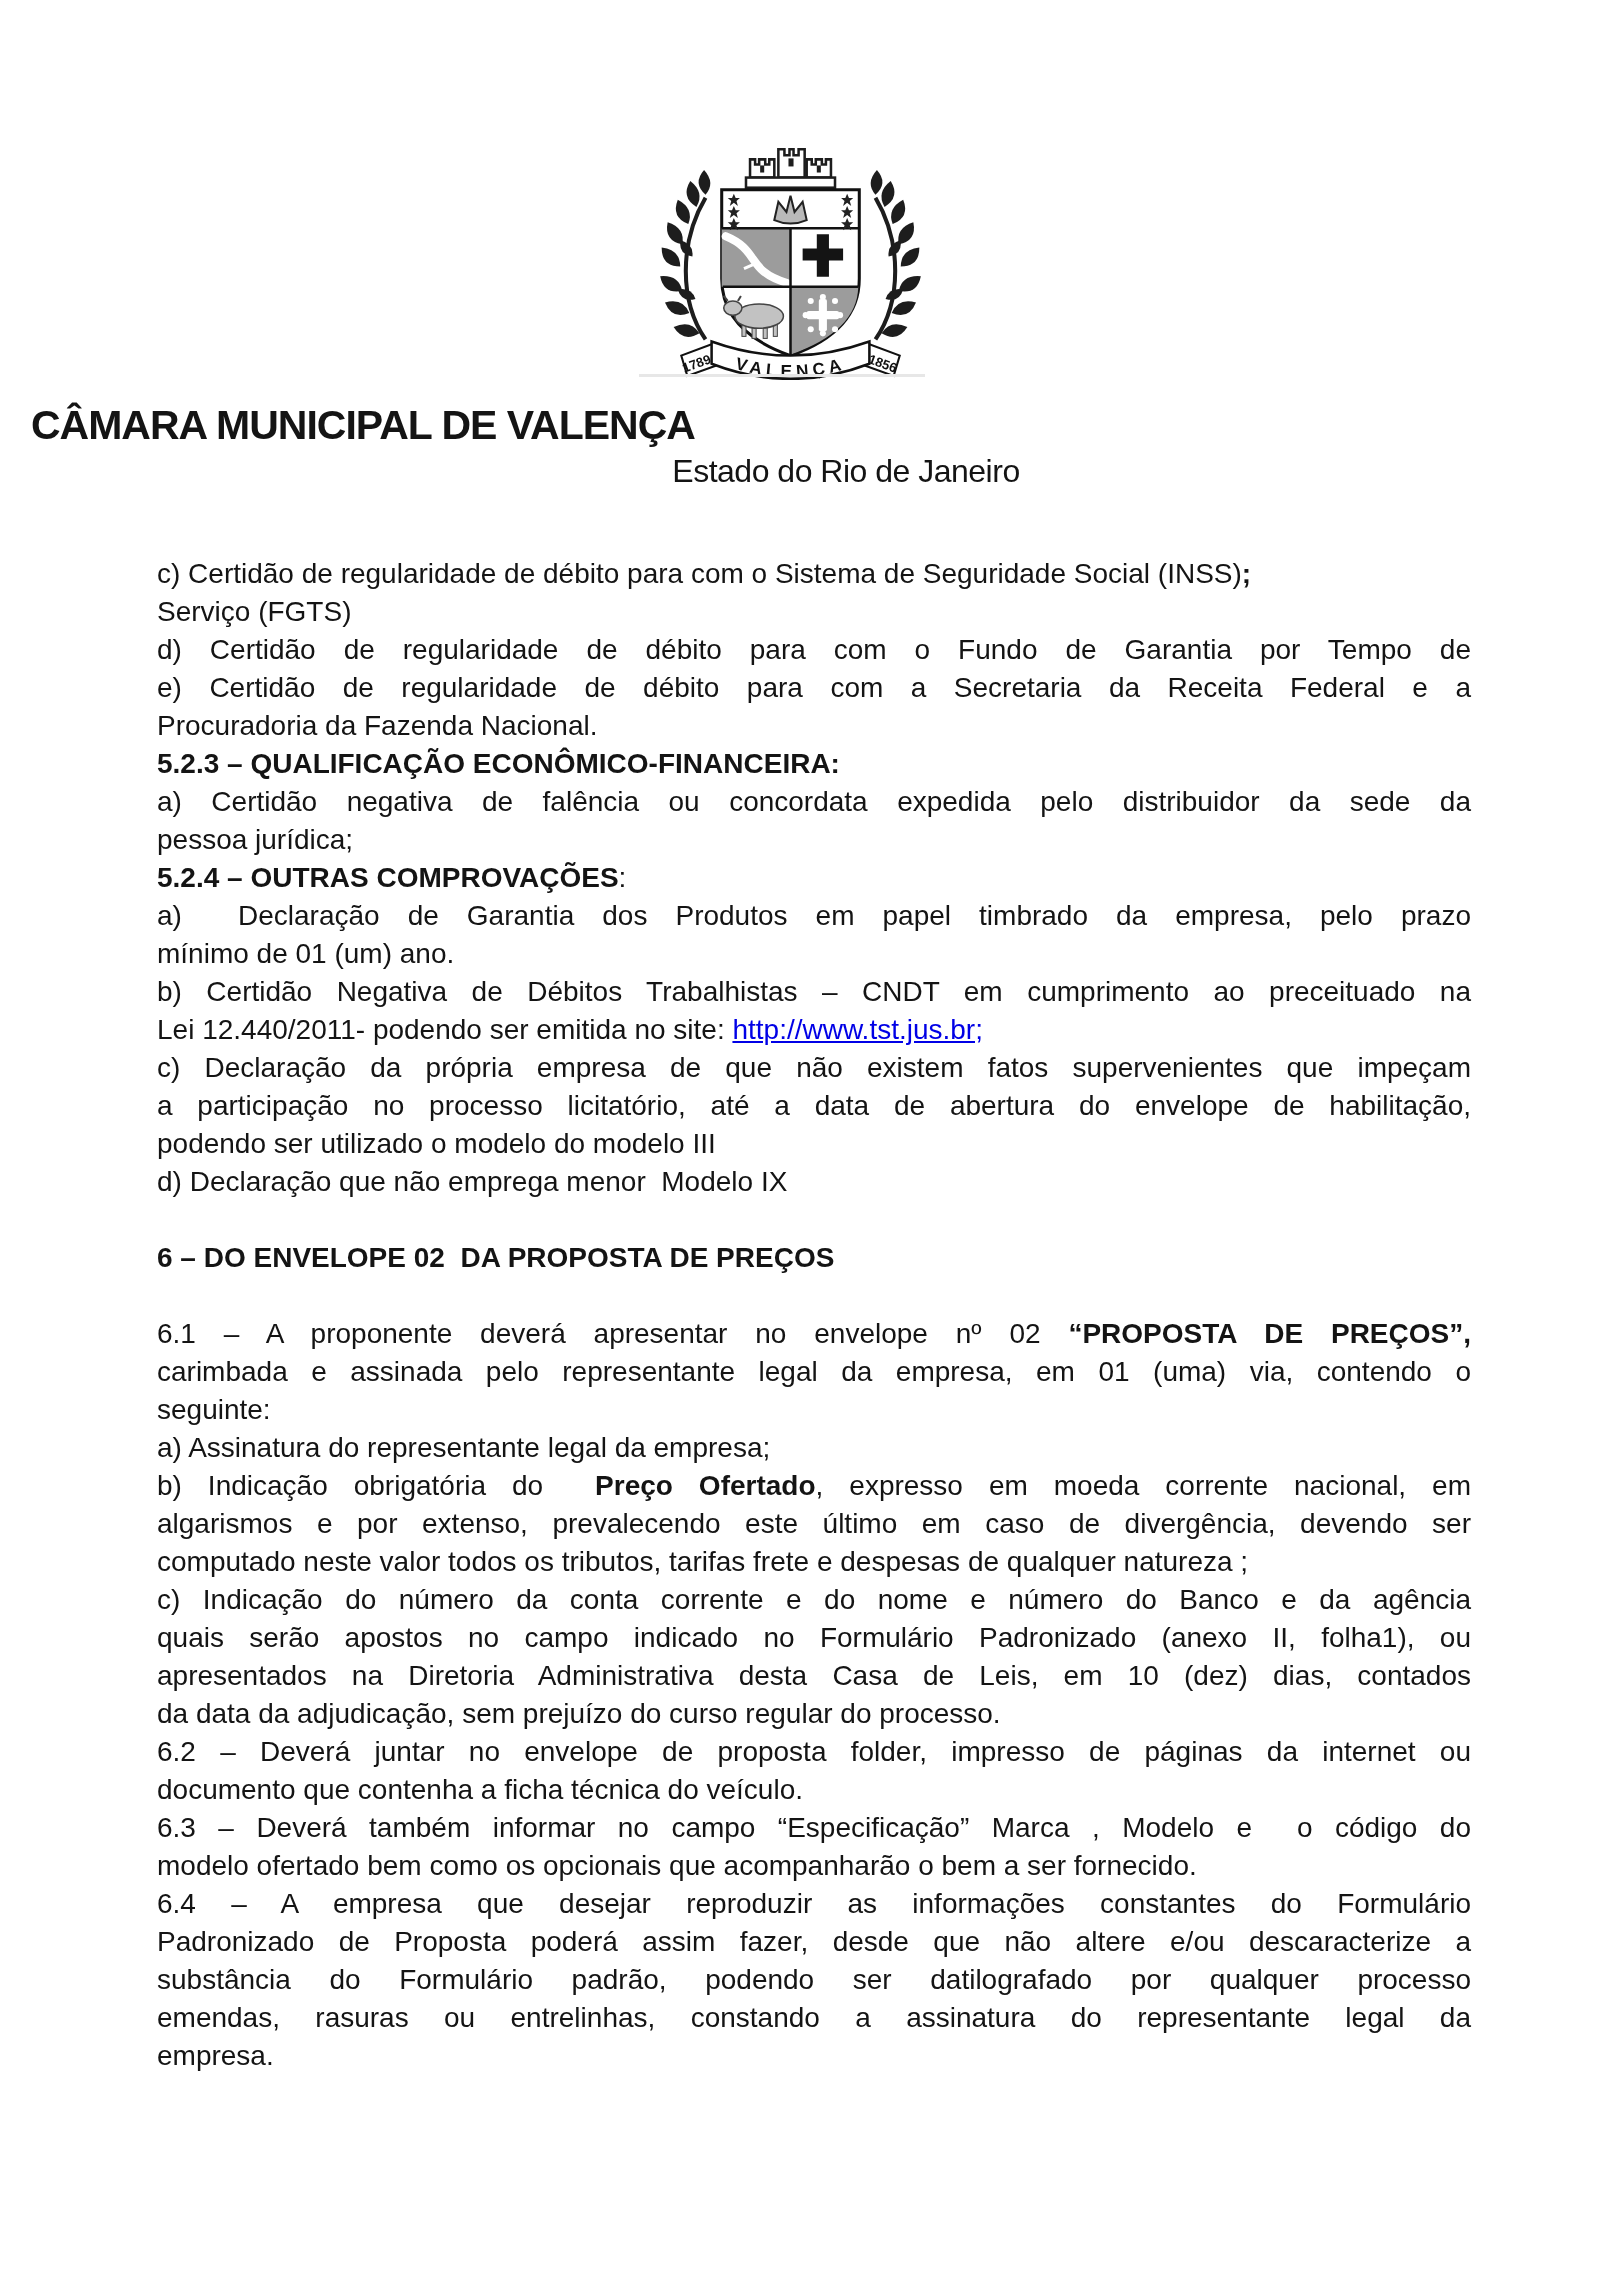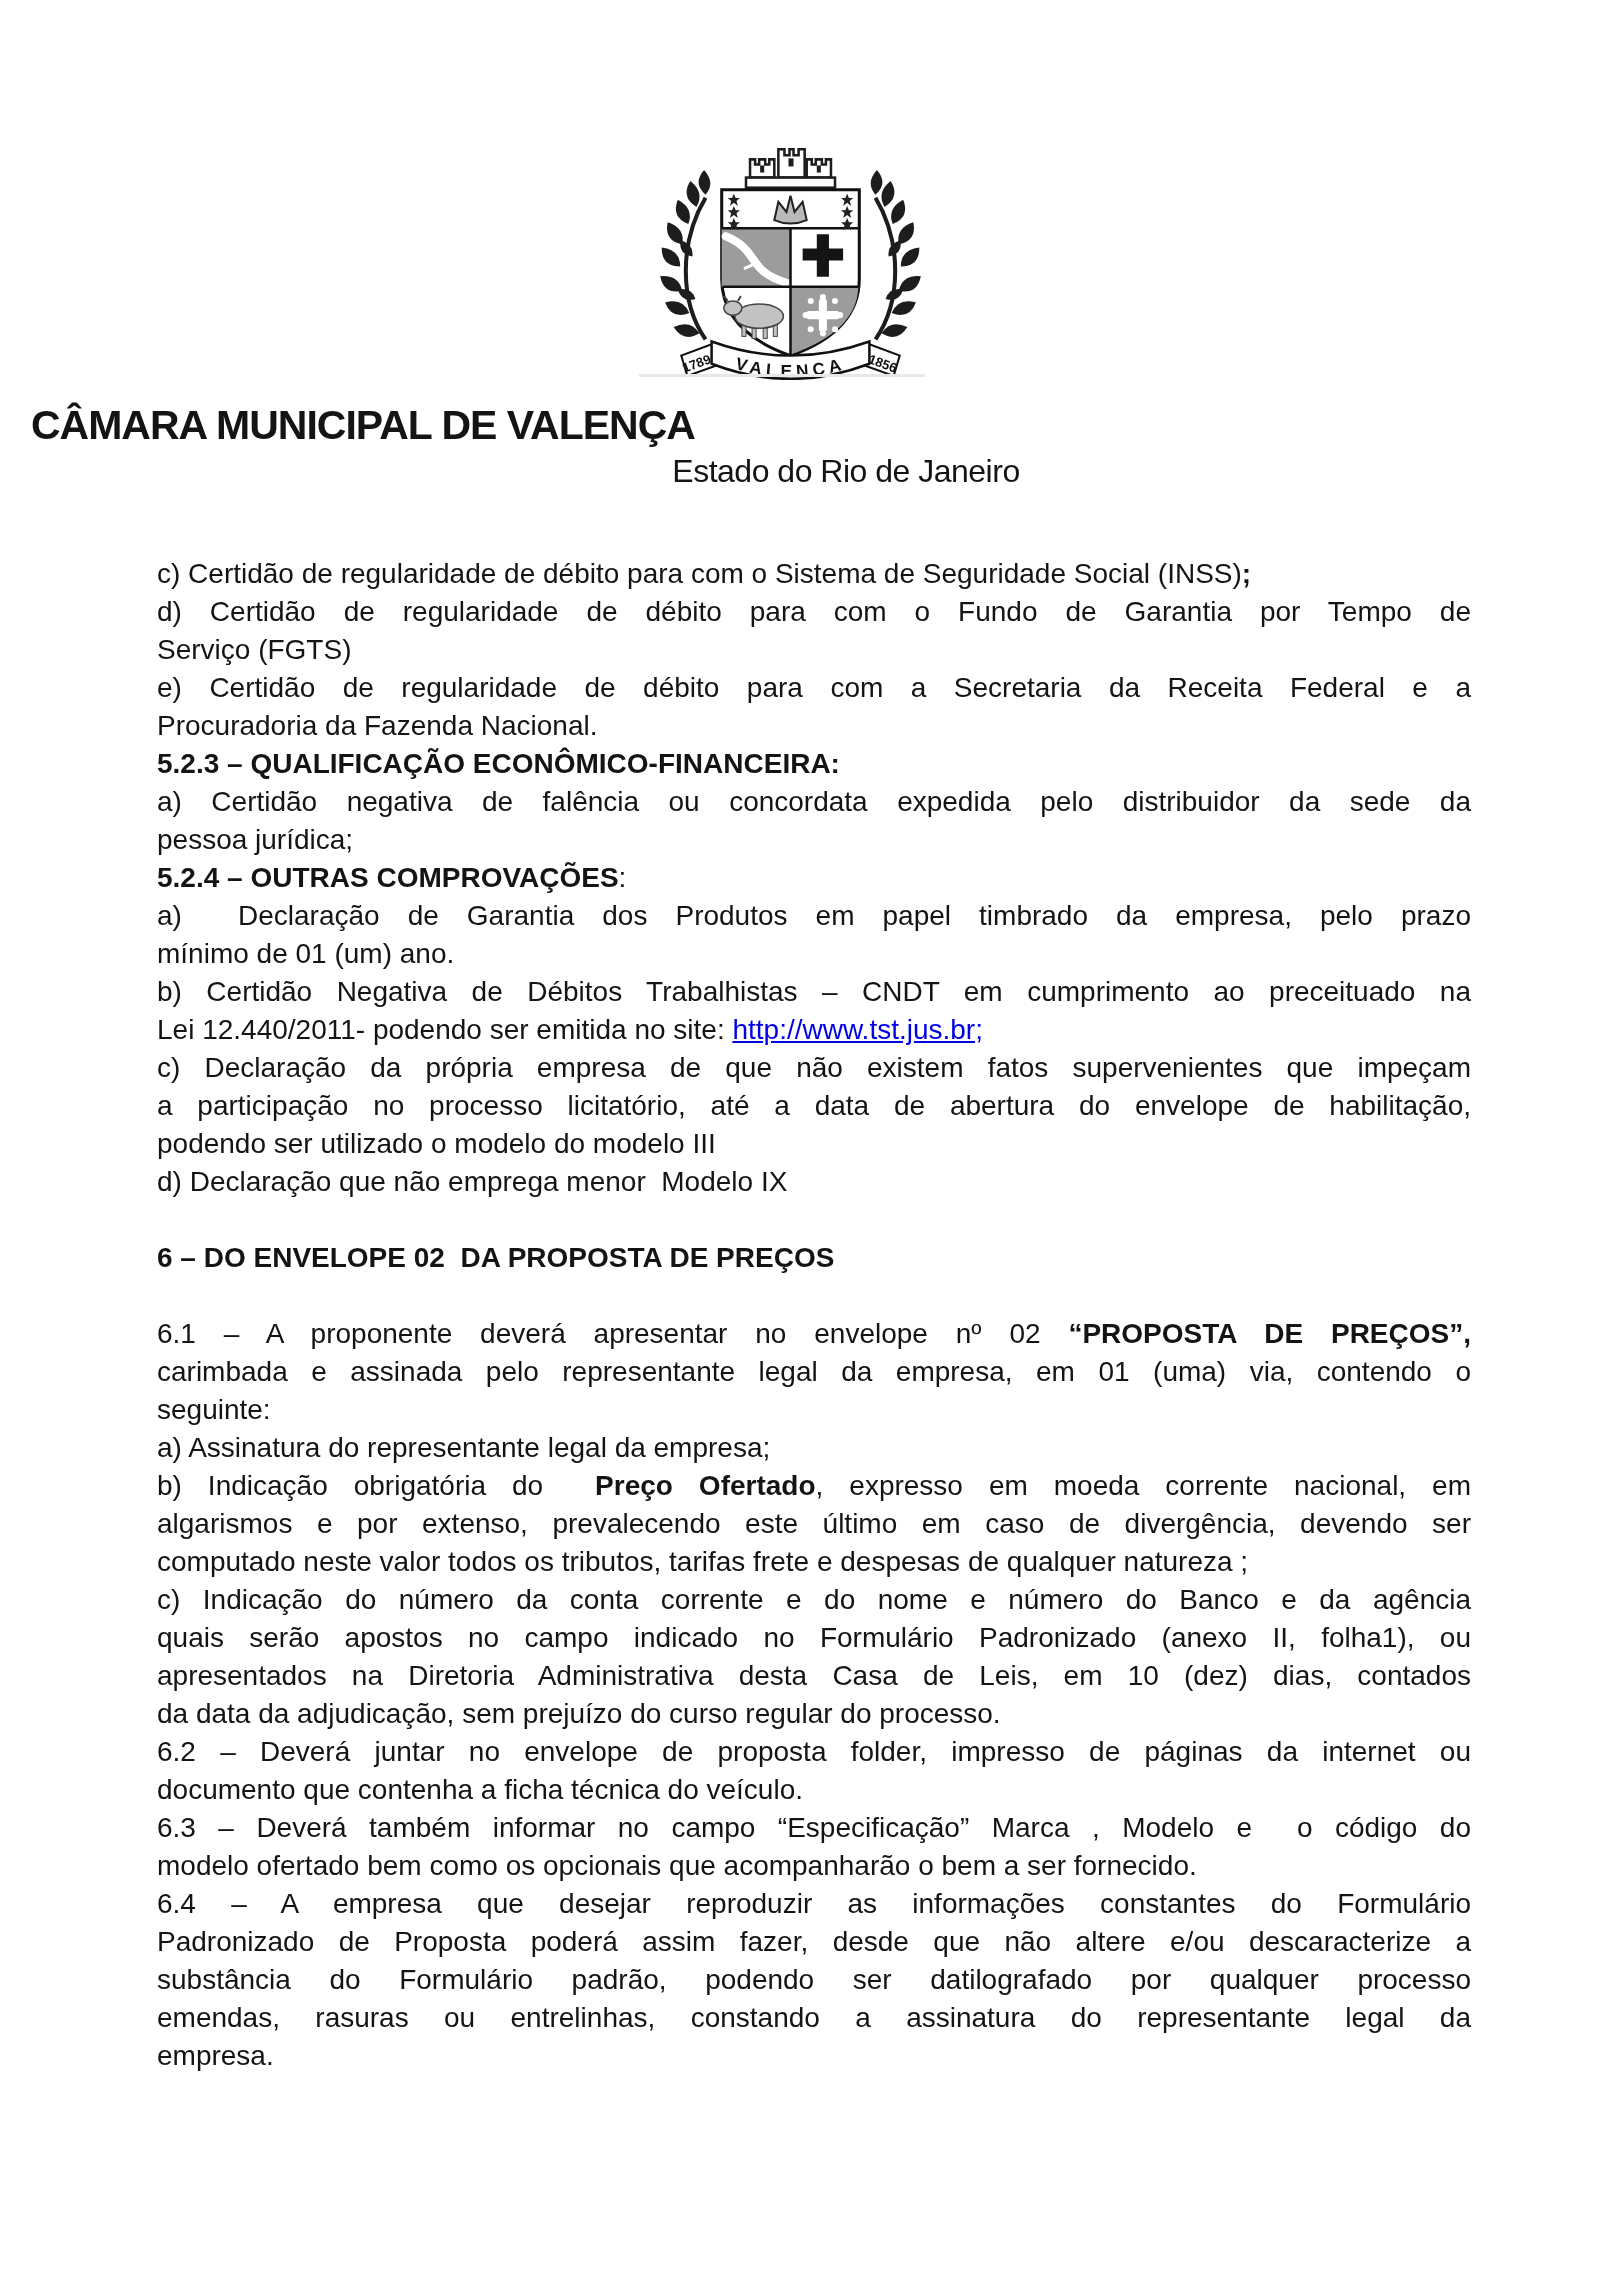--- a/index.html
+++ b/index.html
@@ -124,22 +124,22 @@
     </g>
   </svg>
 
   <div class="scan-line"></div>
 
   <div class="title">CÂMARA MUNICIPAL DE VALENÇA</div>
   <div class="subtitle">Estado do Rio de Janeiro</div>
 
   <div class="doc">
       <div class="ln"><span>c) Certidão de regularidade de débito para com o Sistema de Seguridade Social (INSS)</span><span class="b">;</span></div>
+      <div class="ln"><span>Serviço (FGTS)</span></div>
       <div class="ln just"><span>d) Certidão de regularidade de débito para com o Fundo de Garantia por Tempo de</span></div>
-      <div class="ln"><span>Serviço (FGTS)</span></div>
       <div class="ln just"><span>e) Certidão de regularidade de débito para com a Secretaria da Receita Federal e a</span></div>
       <div class="ln"><span>Procuradoria da Fazenda Nacional.</span></div>
       <div class="ln"><span class="b">5.2.3 – QUALIFICAÇÃO ECONÔMICO-FINANCEIRA:</span></div>
       <div class="ln just"><span>a) Certidão negativa de falência ou concordata expedida pelo distribuidor da sede da</span></div>
       <div class="ln"><span>pessoa jurídica;</span></div>
       <div class="ln"><span class="b">5.2.4 – OUTRAS COMPROVAÇÕES</span><span>:</span></div>
       <div class="ln just"><span>a) &nbsp;Declaração de Garantia dos Produtos em papel timbrado da empresa, pelo prazo</span></div>
       <div class="ln"><span>mínimo de 01 (um) ano.</span></div>
       <div class="ln just"><span>b) Certidão Negativa de Débitos Trabalhistas – CNDT em cumprimento ao preceituado na</span></div>
       <div class="ln"><span>Lei 12.440/2011- podendo ser emitida no site: </span><a class="link" href="#">http://www.tst.jus.br;</a></div>

